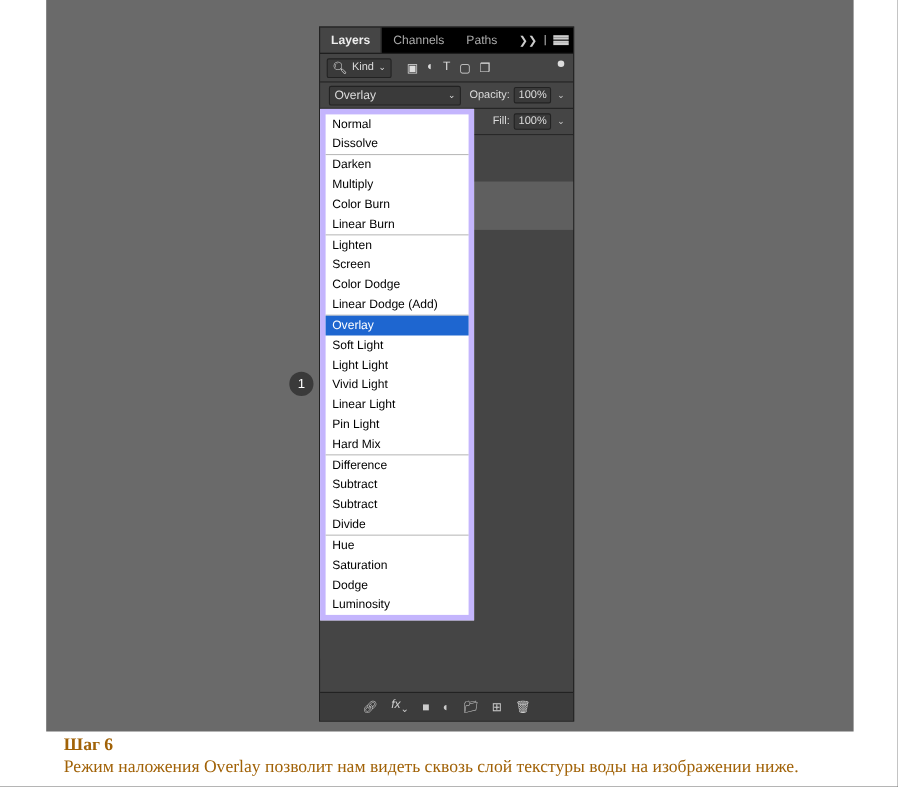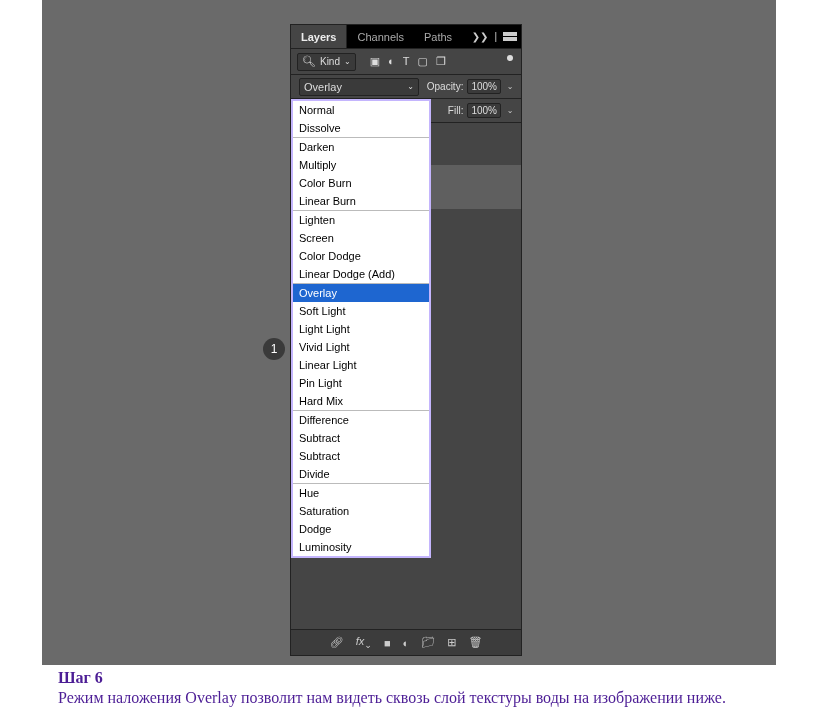--- a/index.html
+++ b/index.html
@@ -185,21 +185,21 @@
   
   .blend-dropdown {
     position: absolute;
     left: 0;
     top: 74px;
     width: 140px;
     background: #fff;
     color: #000;
     font-size: 11px;
     z-index: 5;
-    border: 2px solid #c4b5fd;
+    border: 5px solid #c4b5fd;
   }
   .blend-group { border-bottom: 1px solid #bbb; }
   .blend-group:last-child { border-bottom: none; }
   .blend-item {
     padding: 2px 6px;
     cursor: pointer;
     line-height: 14px;
   }
   .blend-item.selected {
     background: #1e66d0;
@@ -220,21 +220,21 @@
     justify-content: center;
   }
   
   .caption {
     position: absolute;
     left: 58px;
     top: 668px;
     font-family: "Times New Roman", serif;
     font-size: 16px;
     line-height: 20px;
-    color: #4c1d95;
+    color: #a16207;
   }
   .caption b { font-weight: bold; }
   .search-icon { font-size: 11px; color: #ddd; }
 </style>
 </head>
 <body>
 
 <div class="gray-area"></div>
 
 <div class="panel">

